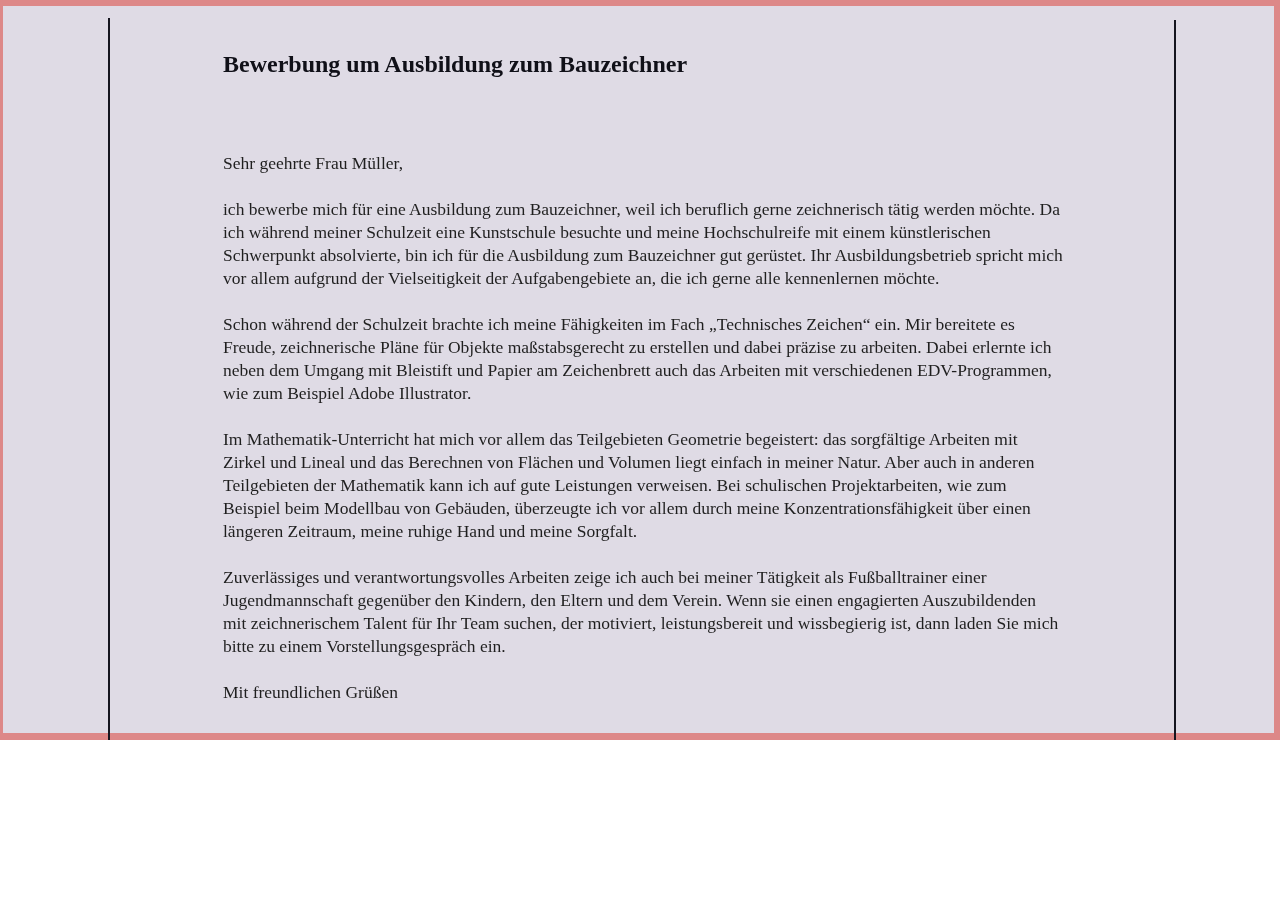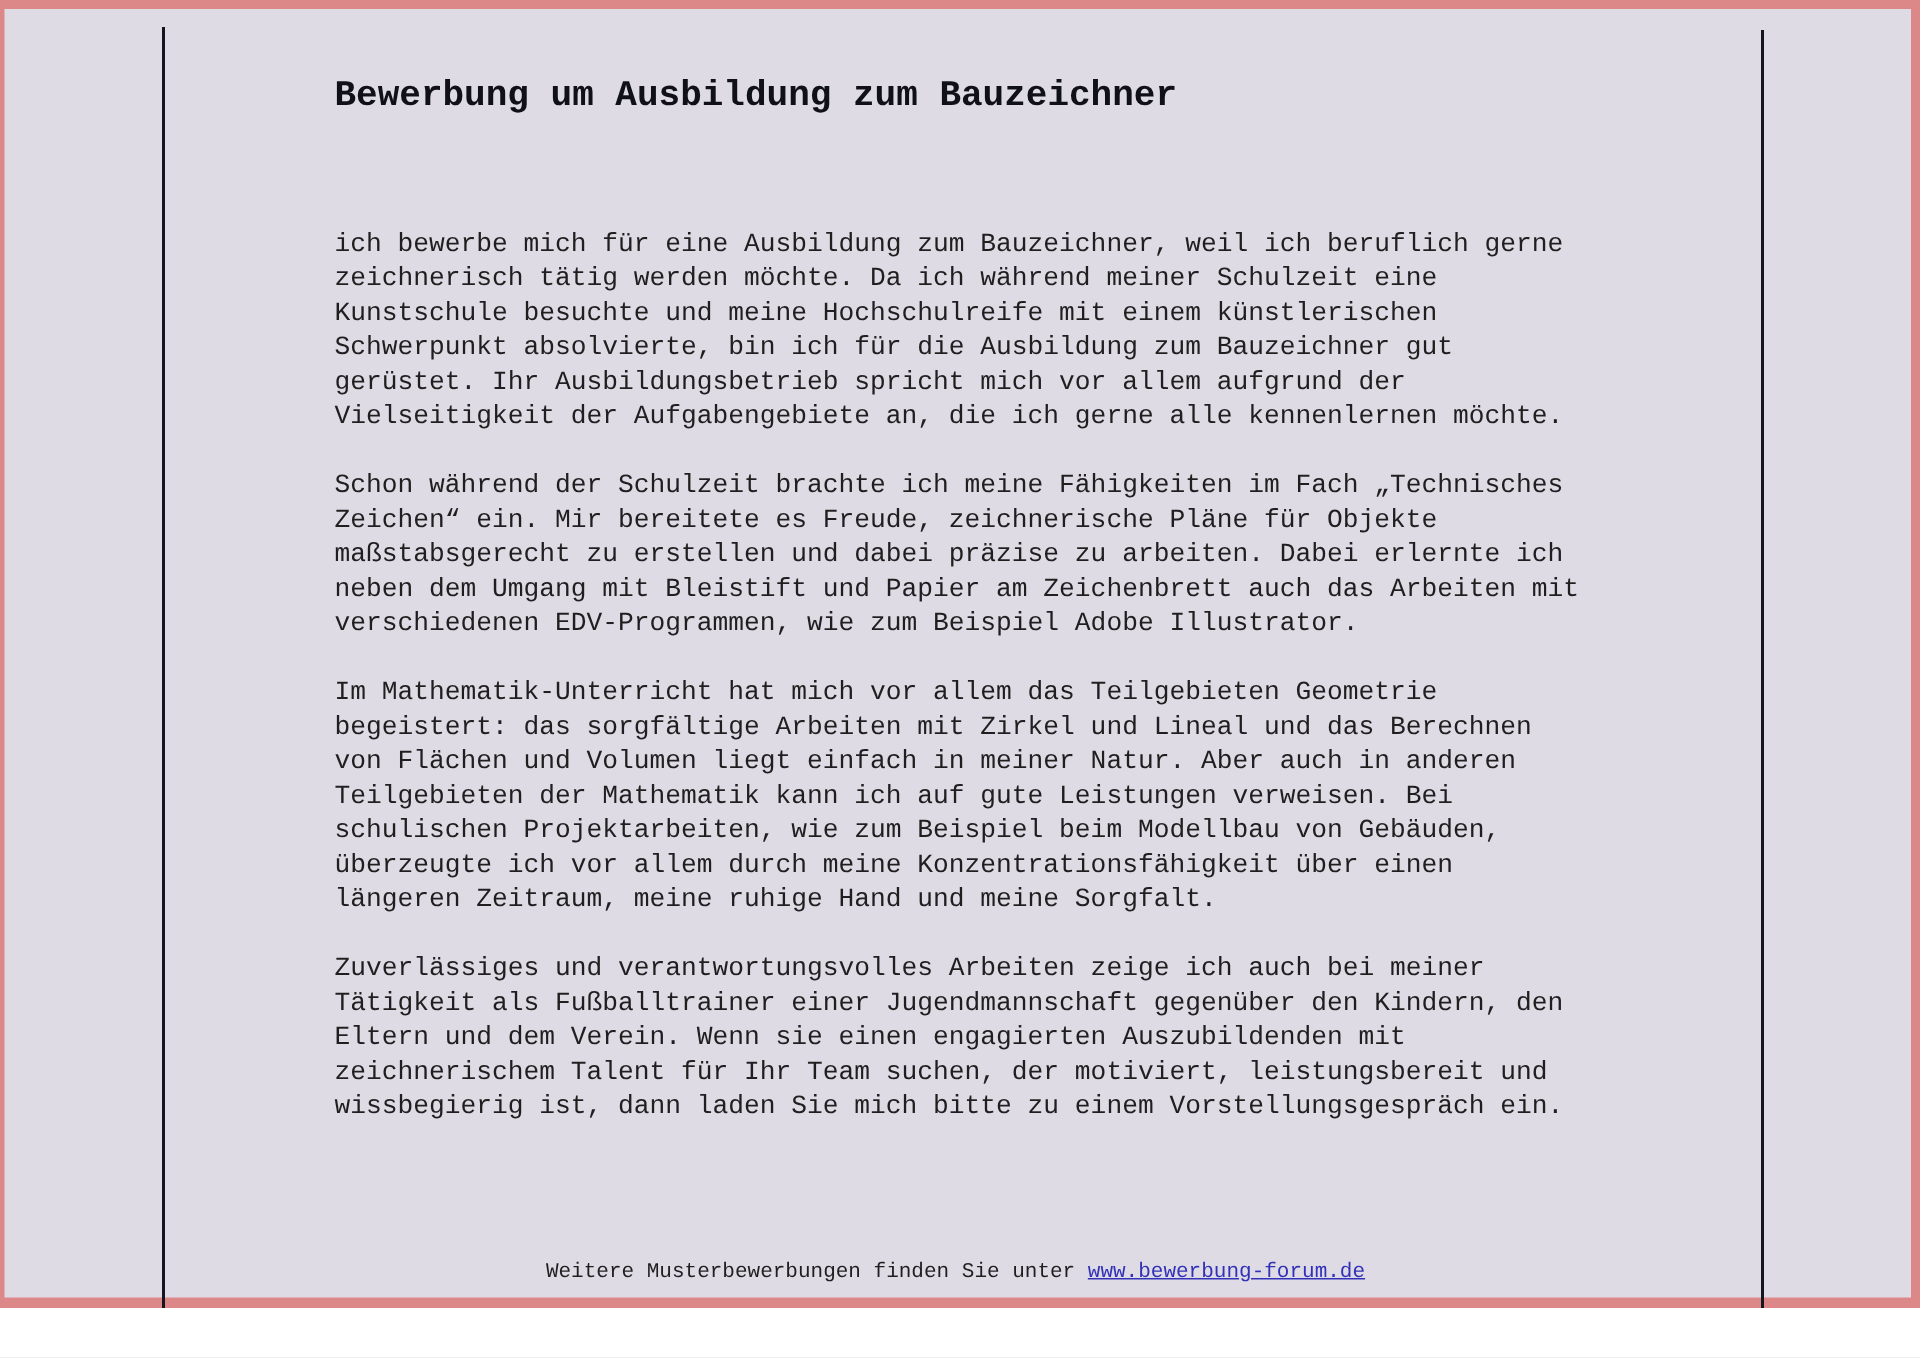--- a/index.html
+++ b/index.html
@@ -5,24 +5,24 @@
   :root{
     --frame-color:#dd8888;
     --paper-color:#dfdbe5;
     --rule-color:#15151f;
     --text-color:#1f1f1f;
     --link-color:#3232b8;
   }
   html,body{margin:0;padding:0;}
   .frame{
     position:relative;
-    width:1280px;height:872px;
+    width:1280px;height:740px;
     background:var(--frame-color);
     overflow:hidden;
-    font-family:Liberation Mono, monospace;
+    font-family:Liberation Serif, serif;
   }
   .paper{
     position:absolute;
     top:6px;left:3px;right:6px;bottom:7px;
     background:var(--paper-color);
   }
   .vrule{
     position:absolute;
     width:2px;
     background:var(--rule-color);
@@ -58,21 +58,23 @@
 </head>
 <body>
 
 <div class="frame">
   <div class="paper">
     <div class="vrule left"></div>
     <div class="vrule right"></div>
 
     <div class="letter">
       <h1>Bewerbung um Ausbildung zum Bauzeichner</h1>
+      <p class="salutation">Sehr geehrte Frau Müller,</p>
       <p class="para">ich bewerbe mich für eine Ausbildung zum Bauzeichner, weil ich beruflich gerne zeichnerisch tätig werden möchte. Da ich während meiner Schulzeit eine Kunstschule besuchte und meine Hochschulreife mit einem künstlerischen Schwerpunkt absolvierte, bin ich für die Ausbildung zum Bauzeichner gut gerüstet. Ihr Ausbildungsbetrieb spricht mich vor allem aufgrund der Vielseitigkeit der Aufgabengebiete an, die ich gerne alle kennenlernen möchte.</p>
       <p class="para">Schon während der Schulzeit brachte ich meine Fähigkeiten im Fach „Technisches Zeichen“ ein. Mir bereitete es Freude, zeichnerische Pläne für Objekte maßstabsgerecht zu erstellen und dabei präzise zu arbeiten. Dabei erlernte ich neben dem Umgang mit Bleistift und Papier am Zeichenbrett auch das Arbeiten mit verschiedenen EDV-Programmen, wie zum Beispiel Adobe Illustrator.</p>
       <p class="para">Im Mathematik-Unterricht hat mich vor allem das Teilgebieten Geometrie begeistert: das sorgfältige Arbeiten mit Zirkel und Lineal und das Berechnen von Flächen und Volumen liegt einfach in meiner Natur. Aber auch in anderen Teilgebieten der Mathematik kann ich auf gute Leistungen verweisen. Bei schulischen Projektarbeiten, wie zum Beispiel beim Modellbau von Gebäuden, überzeugte ich vor allem durch meine Konzentrationsfähigkeit über einen längeren Zeitraum, meine ruhige Hand und meine Sorgfalt.</p>
       <p class="para">Zuverlässiges und verantwortungsvolles Arbeiten zeige ich auch bei meiner Tätigkeit als Fußballtrainer einer Jugendmannschaft gegenüber den Kindern, den Eltern und dem Verein. Wenn sie einen engagierten Auszubildenden mit zeichnerischem Talent für Ihr Team suchen, der motiviert, leistungsbereit und wissbegierig ist, dann laden Sie mich bitte zu einem Vorstellungsgespräch ein.</p>
+      <p class="closing">Mit freundlichen Grüßen</p>
     </div>
 
     <div class="footer"><span>Weitere Musterbewerbungen finden Sie unter </span><a href="#">www.bewerbung-forum.de</a></div>
   </div>
 </div>
 
 </body></html>

